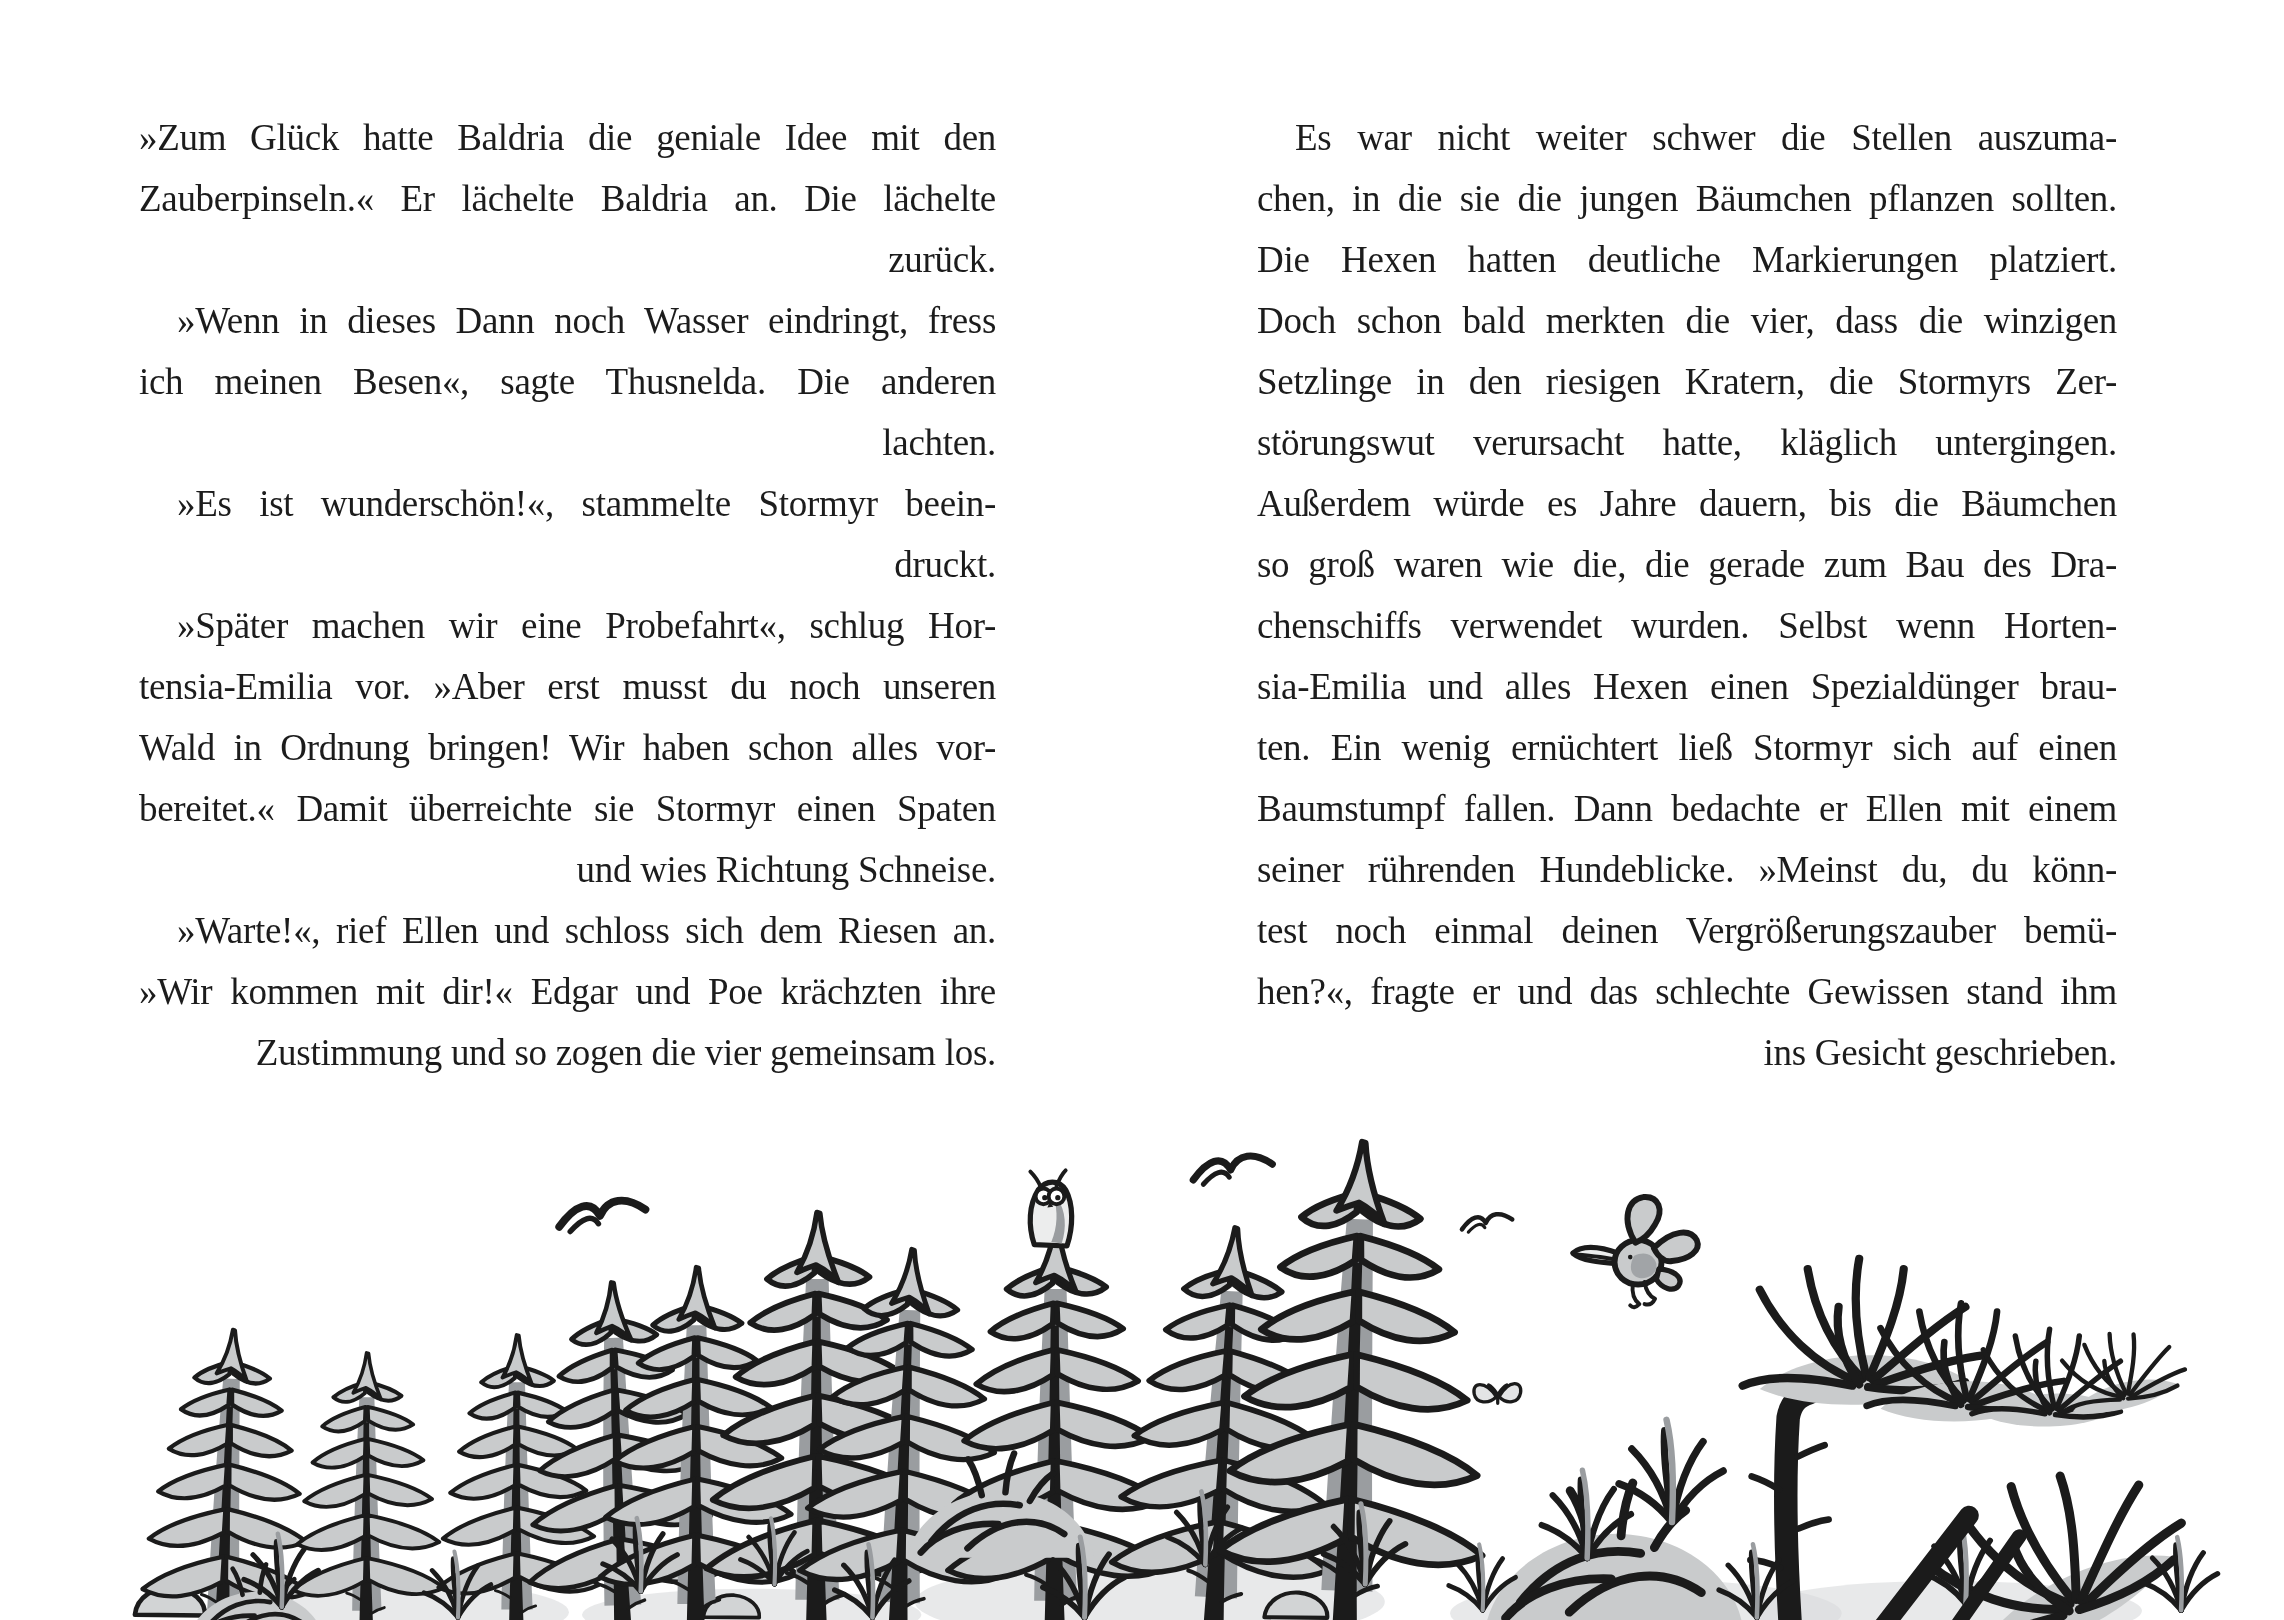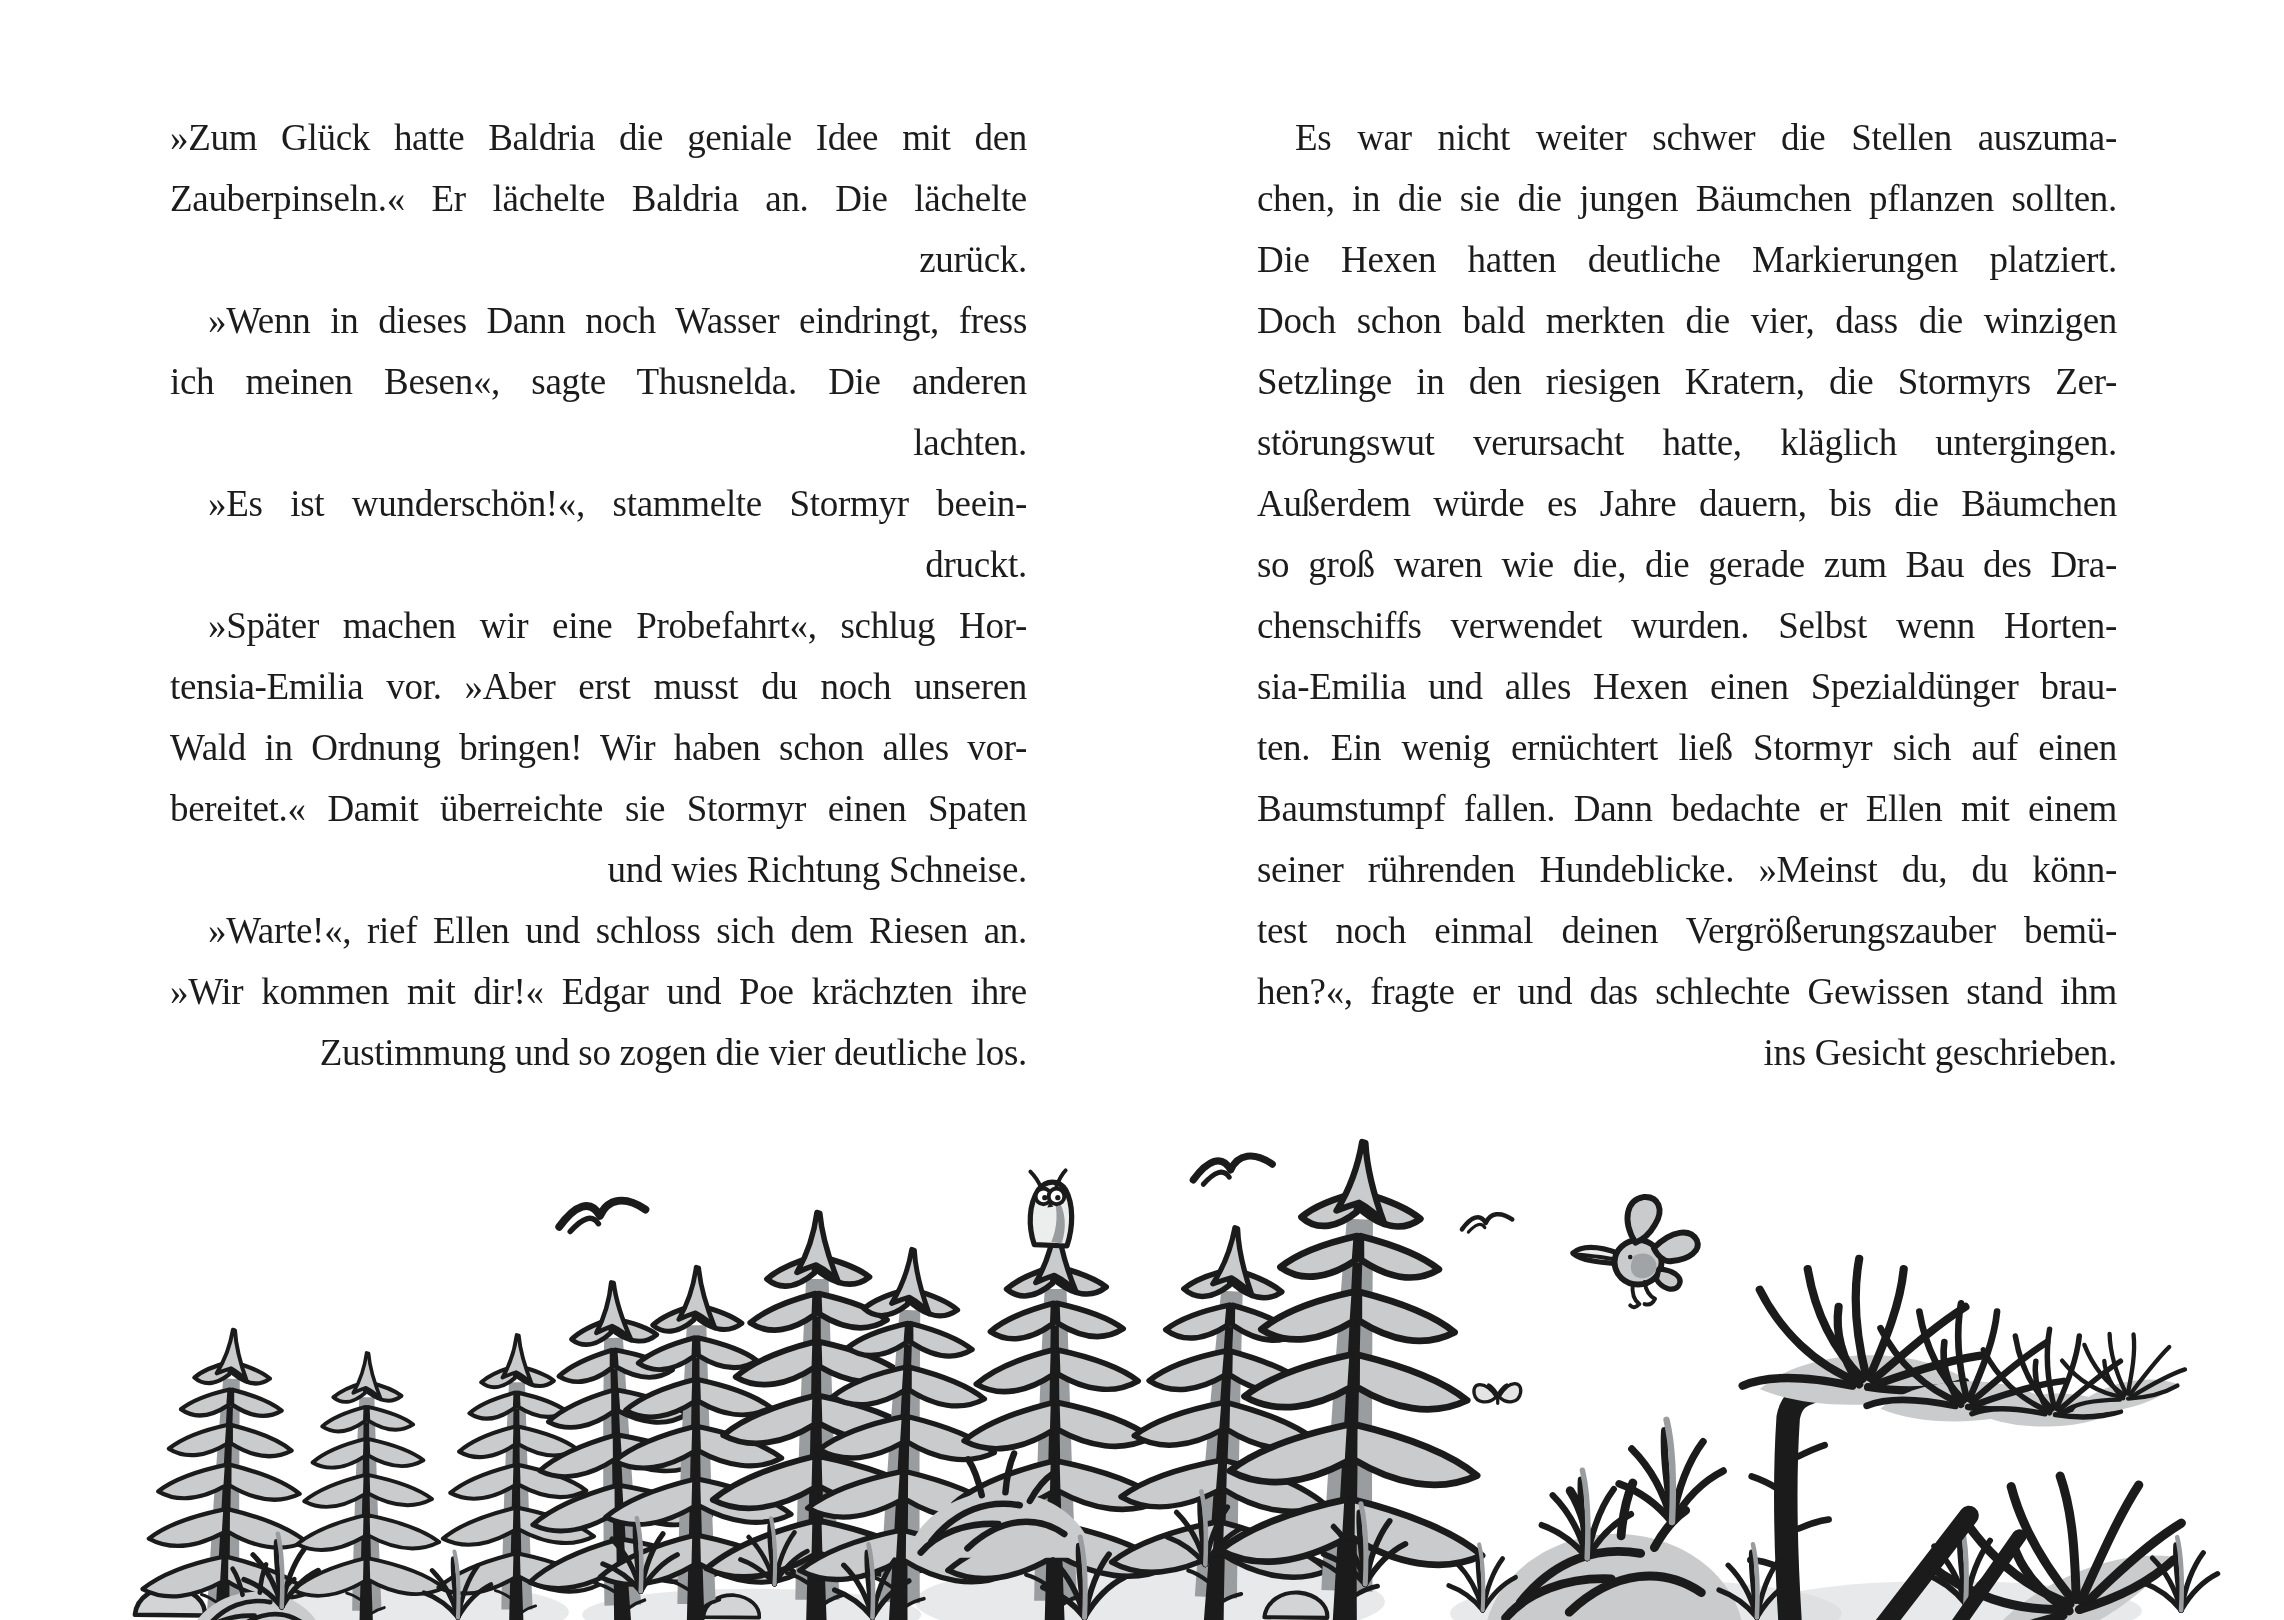--- a/index.html
+++ b/index.html
@@ -4,21 +4,21 @@
 <style>
   :root{
     --ink:#1b1b1b; --light:#c9cbcc; --mid:#9a9da0; --wash:#d9dbdc; --text:#1c1c1c;
   }
   html,body{margin:0;padding:0;}
   body{
     width:2284px;height:1620px;position:relative;background:#ffffff;overflow:hidden;
     font-family:"Liberation Serif","DejaVu Serif",serif;color:var(--text);
   }
   .col{position:absolute;top:107px;}
-  #left-col{left:170px;width:857px;}
+  #left-col{left:139px;width:857px;}
   #right-col{left:1257px;width:860px;}
   .line{
     height:61px;line-height:61px;font-size:37px;letter-spacing:-0.3px;
     white-space:nowrap;text-align:right;
   }
   .line.just{text-align:justify;text-align-last:justify;text-justify:inter-word;}
   .line.indent{padding-left:38px;}
   #forest{position:absolute;left:0;top:1137px;}
   .o{stroke:var(--ink);fill:none;stroke-linecap:round;stroke-linejoin:round;}
   .f-light{fill:var(--light);}
@@ -40,21 +40,21 @@
   <div class="line">lachten.</div>
   <div class="line just indent">»Es ist wunderschön!«, stammelte Stormyr beein-</div>
   <div class="line">druckt.</div>
   <div class="line just indent">»Später machen wir eine Probefahrt«, schlug Hor-</div>
   <div class="line just">tensia-Emilia vor. »Aber erst musst du noch unseren</div>
   <div class="line just">Wald in Ordnung bringen! Wir haben schon alles vor-</div>
   <div class="line just">bereitet.« Damit überreichte sie Stormyr einen Spaten</div>
   <div class="line">und wies Richtung Schneise.</div>
   <div class="line just indent">»Warte!«, rief Ellen und schloss sich dem Riesen an.</div>
   <div class="line just">»Wir kommen mit dir!« Edgar und Poe krächzten ihre</div>
-  <div class="line">Zustimmung und so zogen die vier deutliche los.</div>
+  <div class="line">Zustimmung und so zogen die vier gemeinsam los.</div>
 </div>
 
 <div class="col" id="right-col">
   <div class="line just indent">Es war nicht weiter schwer die Stellen auszuma-</div>
   <div class="line just">chen, in die sie die jungen Bäumchen pflanzen sollten.</div>
   <div class="line just">Die Hexen hatten deutliche Markierungen platziert.</div>
   <div class="line just">Doch schon bald merkten die vier, dass die winzigen</div>
   <div class="line just">Setzlinge in den riesigen Kratern, die Stormyrs Zer-</div>
   <div class="line just">störungswut verursacht hatte, kläglich untergingen.</div>
   <div class="line just">Außerdem würde es Jahre dauern, bis die Bäumchen</div>

